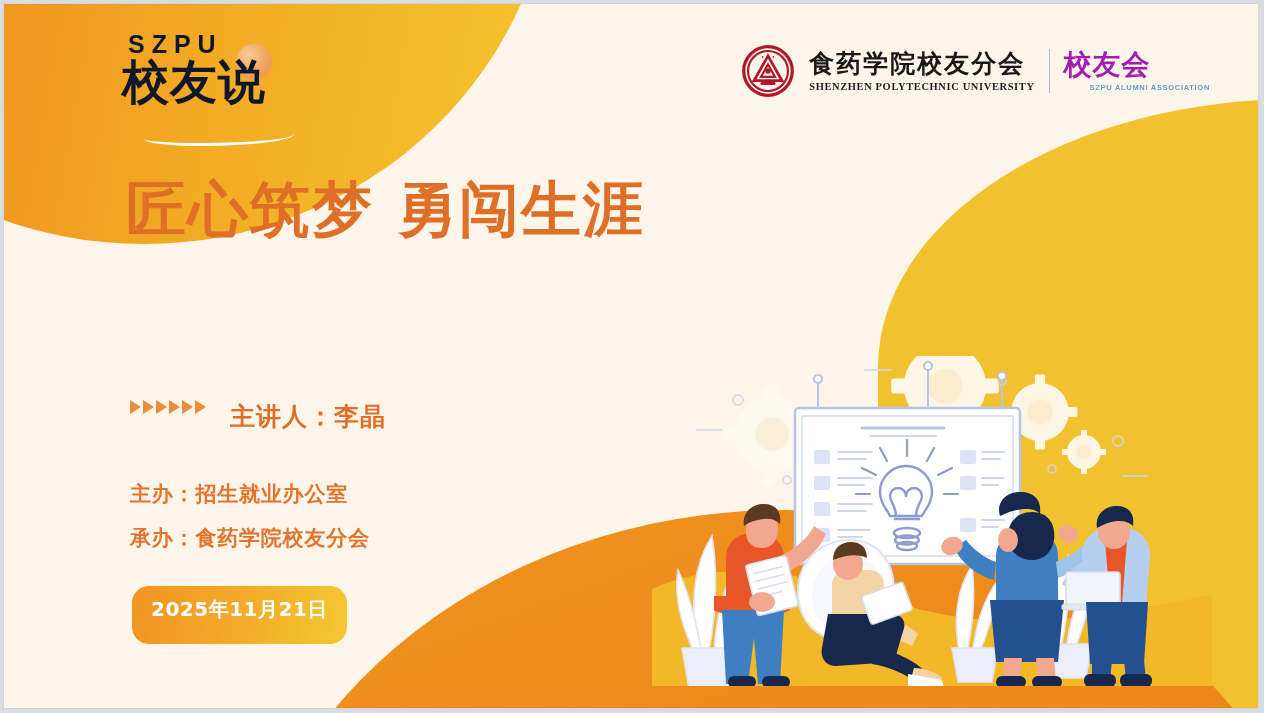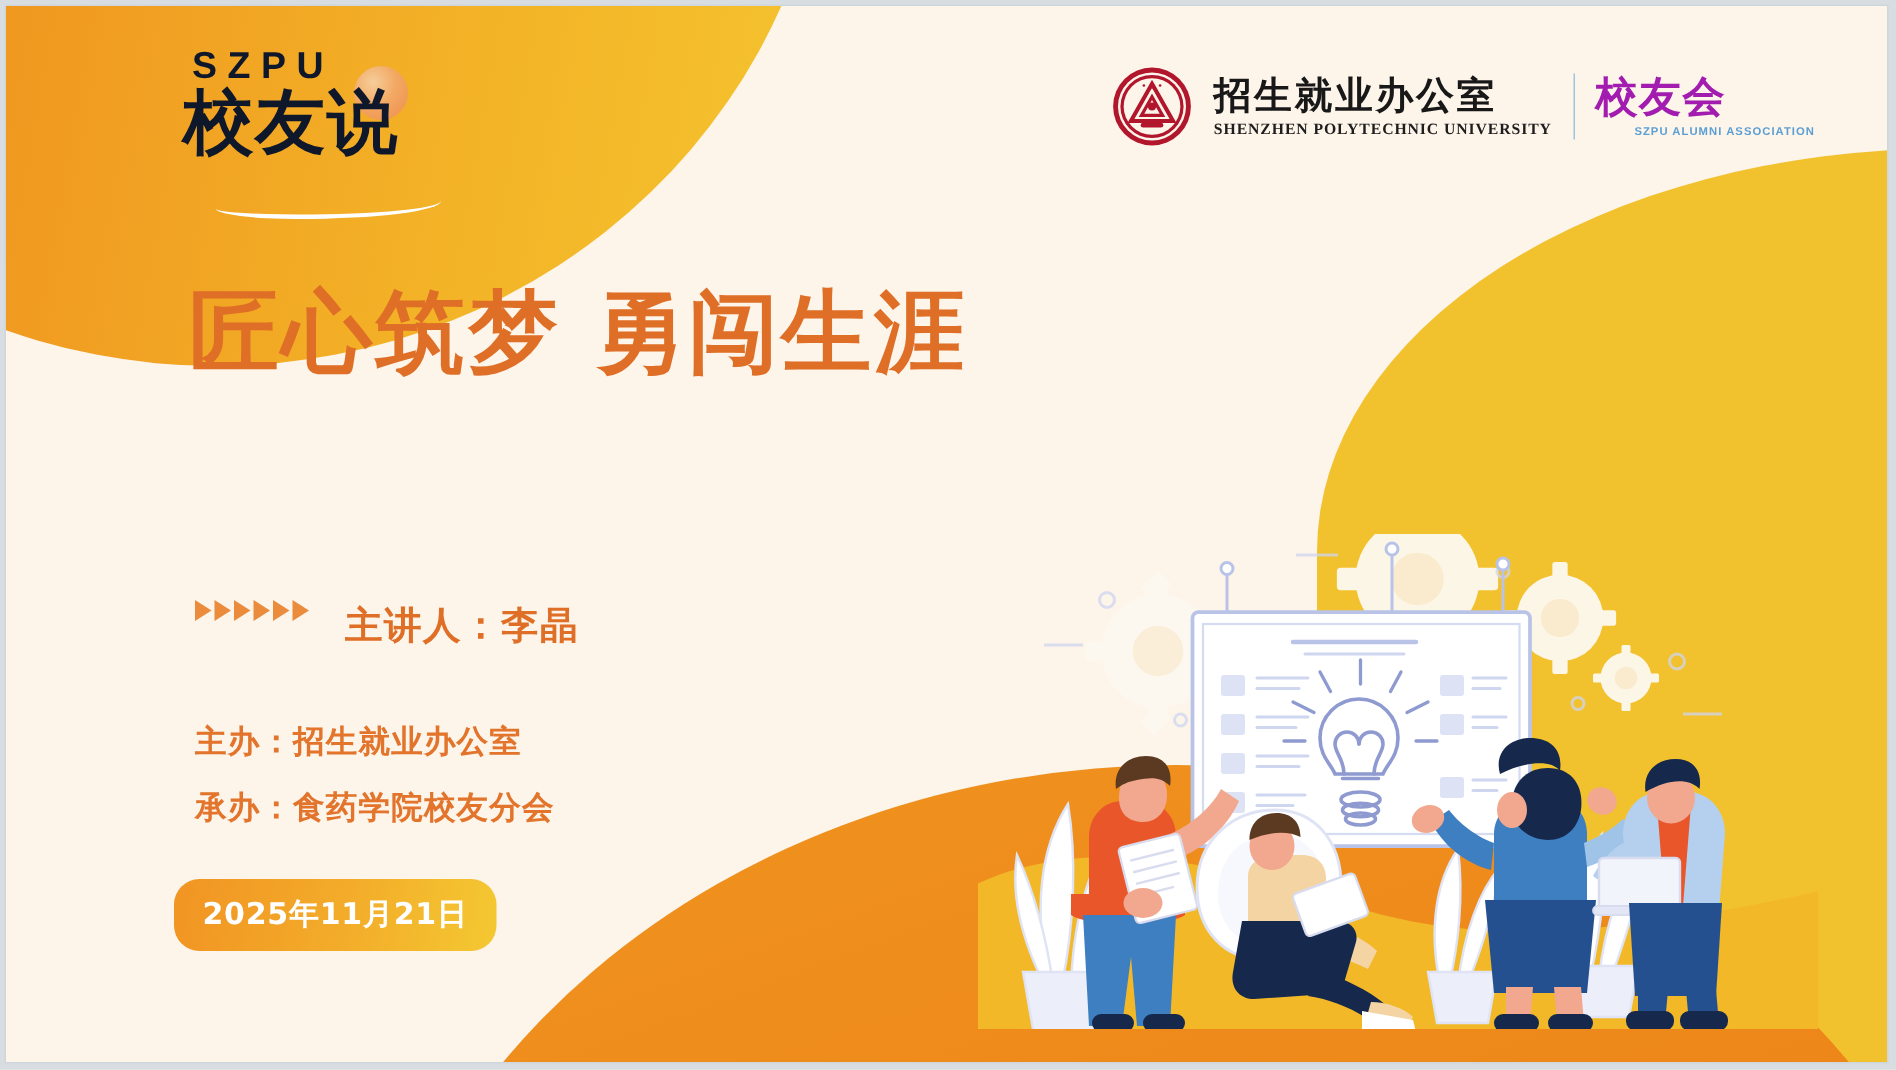--- a/index.html
+++ b/index.html
@@ -151,21 +151,21 @@
     color: #5b9fd4;
     letter-spacing: .7px;
     margin-top: 4px;
     padding-left: 26px;
   }
 
   
   #title-block {
     position: absolute;
     left: 122px;
-    top: 182px;
+    top: 169px;
     z-index: 5;
   }
   .title-line {
     color: #df6f26;
     font-weight: bold;
     font-size: 60px;
     line-height: 1.22;
     letter-spacing: 2px;
     white-space: nowrap;
     font-family: "DejaVu Sans", "Liberation Sans", sans-serif;
@@ -208,23 +208,23 @@
     font-weight: bold;
     letter-spacing: .8px;
     line-height: 1;
     margin-bottom: 23px;
     font-family: "DejaVu Sans", "Liberation Sans", sans-serif;
   }
 
   
   #date-badge {
     position: absolute;
-    left: 112px;
+    left: 128px;
     top: 582px;
-    padding: 10px 19px 11px;
+    padding: 10px 19px 21px;
     border-radius: 17px;
     background: linear-gradient(100deg, #f19423 0%, #f3ad2a 55%, #f4c832 100%);
     color: #ffffff;
     font-size: 20px;
     font-weight: bold;
     letter-spacing: .5px;
     z-index: 5;
     font-family: "DejaVu Sans", "Liberation Sans", sans-serif;
   }
 
@@ -262,21 +262,21 @@
       <circle cx="50" cy="50" r="35" fill="#fdf4ea"></circle>
       <polygon points="50,22 76,68 24,68" fill="none" stroke="#b2162c" stroke-width="5"></polygon>
       <polygon points="50,38 63,61 37,61" fill="none" stroke="#b2162c" stroke-width="4"></polygon>
       <circle cx="50" cy="50" r="5" fill="#b2162c"></circle>
       <circle cx="50" cy="26" r="2" fill="#b2162c"></circle>
       <circle cx="40" cy="24" r="1.6" fill="#b2162c"></circle>
       <circle cx="60" cy="24" r="1.6" fill="#b2162c"></circle>
       <rect x="36" y="70" width="28" height="6" rx="3" fill="#b2162c"></rect>
     </svg>
     <div id="uni-names">
-      <div id="uni-cn">招生就业办公室</div>
+      <div id="uni-cn">食药学院校友分会</div>
       <div id="uni-en">SHENZHEN POLYTECHNIC UNIVERSITY</div>
     </div>
     <div id="lock-divider"></div>
     <div id="alumni-block">
       <div id="alumni-cn">校友会</div>
       <div id="alumni-en">SZPU ALUMNI ASSOCIATION</div>
     </div>
   </div>
 
   <div id="title-block">

